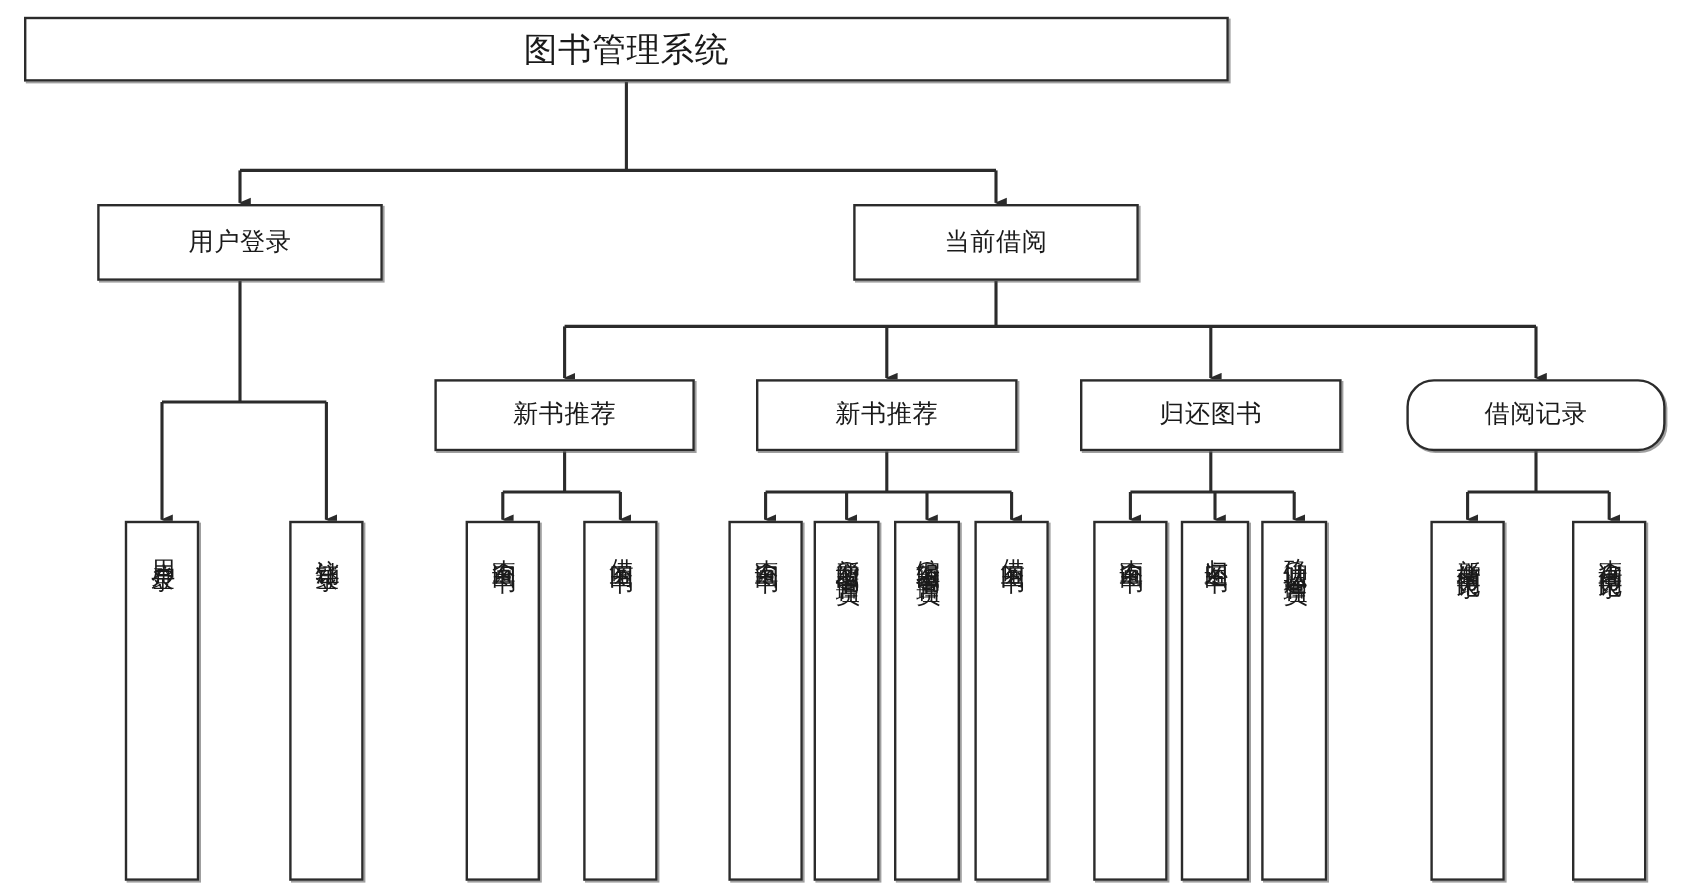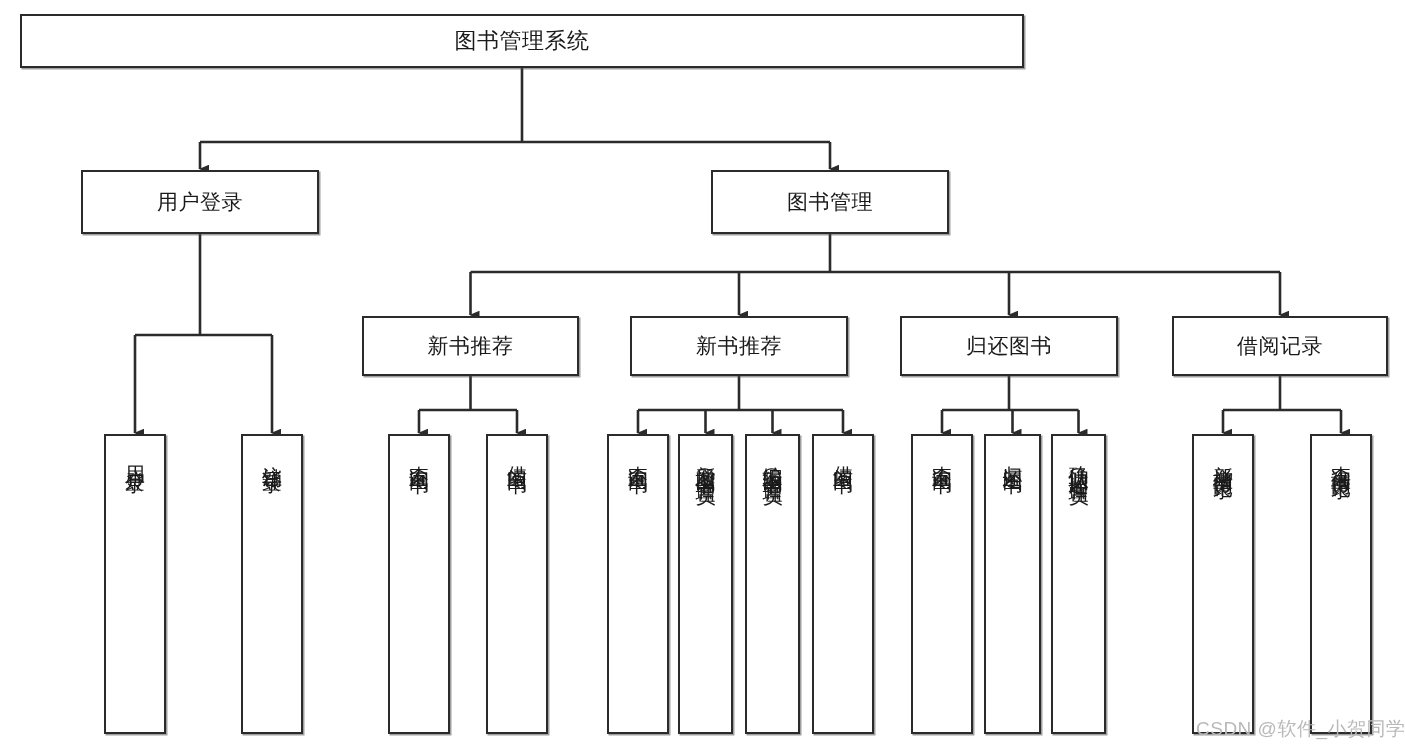--- a/index.html
+++ b/index.html
@@ -41,21 +41,21 @@
     text-align: center;
     line-height: 1.25;
     letter-spacing: 0.5px;
     white-space: nowrap;
   }
   
   .node.horiz .node-label {
     font-size: 21px;
   }
   .node.title .node-label {
-    font-size: 22px;
+    font-size: 28px;
   }
   
   .node.vert {
     align-items: flex-start;
     justify-content: center;
     padding-top: 14px;
   }
   .node.vert .node-label {
     writing-mode: vertical-rl;
     text-orientation: upright;
@@ -121,32 +121,32 @@
   </svg>
 
   <div id="nodes-layer">
       <div class="node horiz title" style="left: 20px; top: 14px; width: 1004px; height: 54px;">
         <span class="node-label">图书管理系统</span>
       </div>
       <div class="node horiz" style="left: 81px; top: 170px; width: 238px; height: 64px;">
         <span class="node-label">用户登录</span>
       </div>
       <div class="node horiz" style="left: 711px; top: 170px; width: 238px; height: 64px;">
-        <span class="node-label">图书管理</span>
+        <span class="node-label">当前借阅</span>
       </div>
       <div class="node horiz" style="left: 362px; top: 316px; width: 217px; height: 60px; justify-content: center;">
         <span class="node-label">新书推荐</span>
       </div>
       <div class="node horiz" style="left: 630px; top: 316px; width: 218px; height: 60px;">
         <span class="node-label">新书推荐</span>
       </div>
       <div class="node horiz" style="left: 900px; top: 316px; width: 218px; height: 60px;">
         <span class="node-label">归还图书</span>
       </div>
-      <div class="node horiz" style="left: 1172px; top: 316px; width: 216px; height: 60px;">
+      <div class="node horiz" style="left: 1172px; top: 316px; width: 216px; height: 60px; border-radius: 23px;">
         <span class="node-label">借阅记录</span>
       </div>
       <div class="node vert" style="left: 104px; top: 434px; width: 62px; height: 300px;">
         <span class="node-label">用户登录</span>
       </div>
       <div class="node vert" style="left: 241px; top: 434px; width: 62px; height: 300px;">
         <span class="node-label">注销登录</span>
       </div>
       <div class="node vert" style="left: 388px; top: 434px; width: 62px; height: 300px;">
         <span class="node-label">查询图书</span>
@@ -176,14 +176,13 @@
         <span class="node-label">确认归还（管理员）</span>
       </div>
       <div class="node vert" style="left: 1192px; top: 434px; width: 62px; height: 300px;">
         <span class="node-label">新增借阅记录</span>
       </div>
       <div class="node vert" style="left: 1310px; top: 434px; width: 62px; height: 300px;">
         <span class="node-label">查询借阅记录</span>
       </div>
     </div>
 
-  <div class="watermark" style="left: 1196px; top: 716px;">CSDN @软件_小贺同学</div>
 </div>
 
 </body></html>

